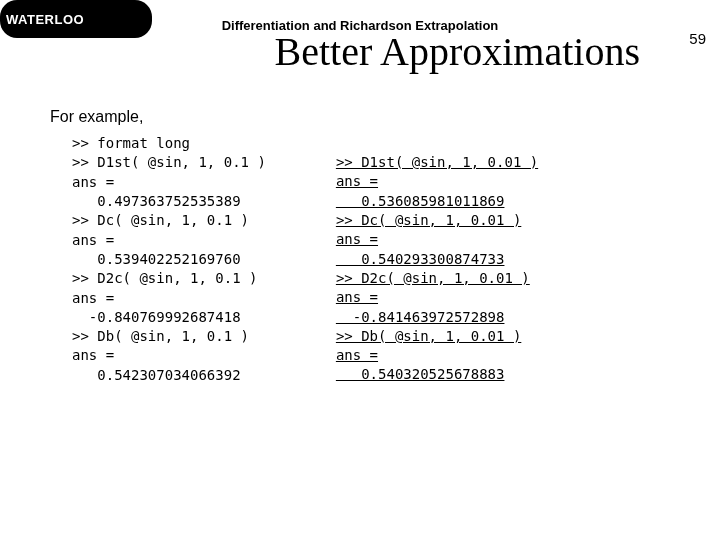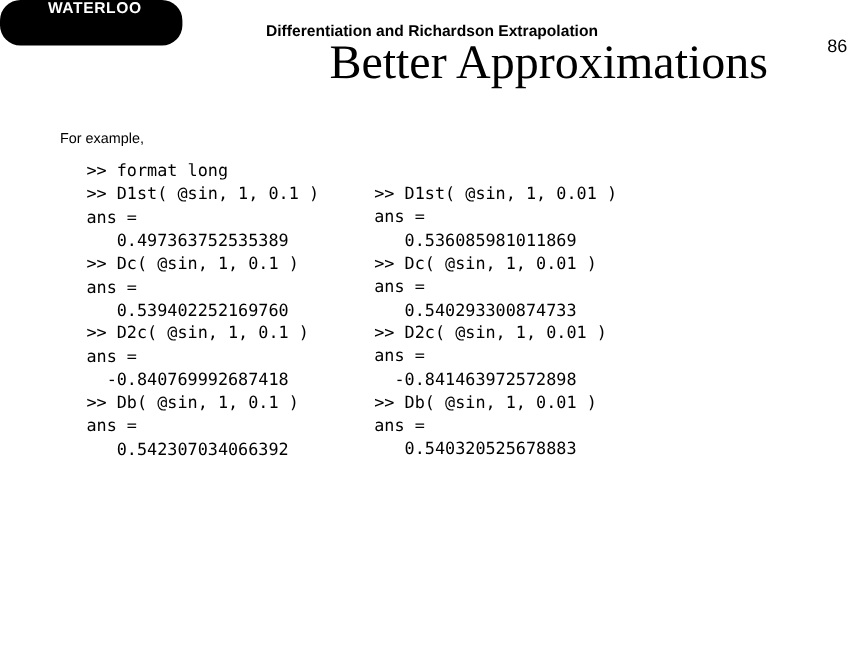--- a/index.html
+++ b/index.html
@@ -14,20 +14,21 @@
   }
 
   .logo {
     position: absolute;
     left: 0;
     top: 0;
     width: 152px;
     height: 38px;
     background: #000000;
     display: flex;
+    flex-direction: column;
     justify-content: center;
     padding-left: 6px;
     line-height: 1;
     border-radius: 17px;
   }
   .logo .top {
     color: #ffffff;
     font-weight: bold;
     font-size: 13px;
     letter-spacing: 0.5px;
@@ -68,51 +69,51 @@
     top: 30px;
     right: 14px;
     font-size: 15px;
     font-family: Arial, sans-serif;
   }
 
   .intro {
     position: absolute;
     top: 108px;
     left: 50px;
-    font-size: 12px;
+    font-size: 16px;
     font-family: Verdana, Geneva, sans-serif;
   }
 
   .codecols {
     position: absolute;
     top: 134px;
     left: 72px;
     width: 610px;
     display: flex;
     flex-direction: row;
-    gap: 46px;
+    gap: 70px;
   }
   .col {
     white-space: pre;
     font-family: "Lucida Console", Consolas, monospace;
     font-size: 14px;
     line-height: 1.38;
   }
-  .col.right { padding-top: 19px; }
+  .col.right { padding-top: 19px; text-decoration: underline; }
 </style>
 </head>
 <body>
 
 <div class="logo">
   <span class="top">WATERLOO</span>
 </div>
 
 <div class="subhead">Differentiation and Richardson Extrapolation</div>
 <div class="title">Better Approximations</div>
-<div class="pagenum">86</div>
+<div class="pagenum">59</div>
 
 <div class="intro">For example,</div>
 
 <div class="codecols">
   <div class="col left">&gt;&gt; format long
 &gt;&gt; D1st( @sin, 1, 0.1 )
 ans =
    0.497363752535389
 &gt;&gt; Dc( @sin, 1, 0.1 )
 ans =

